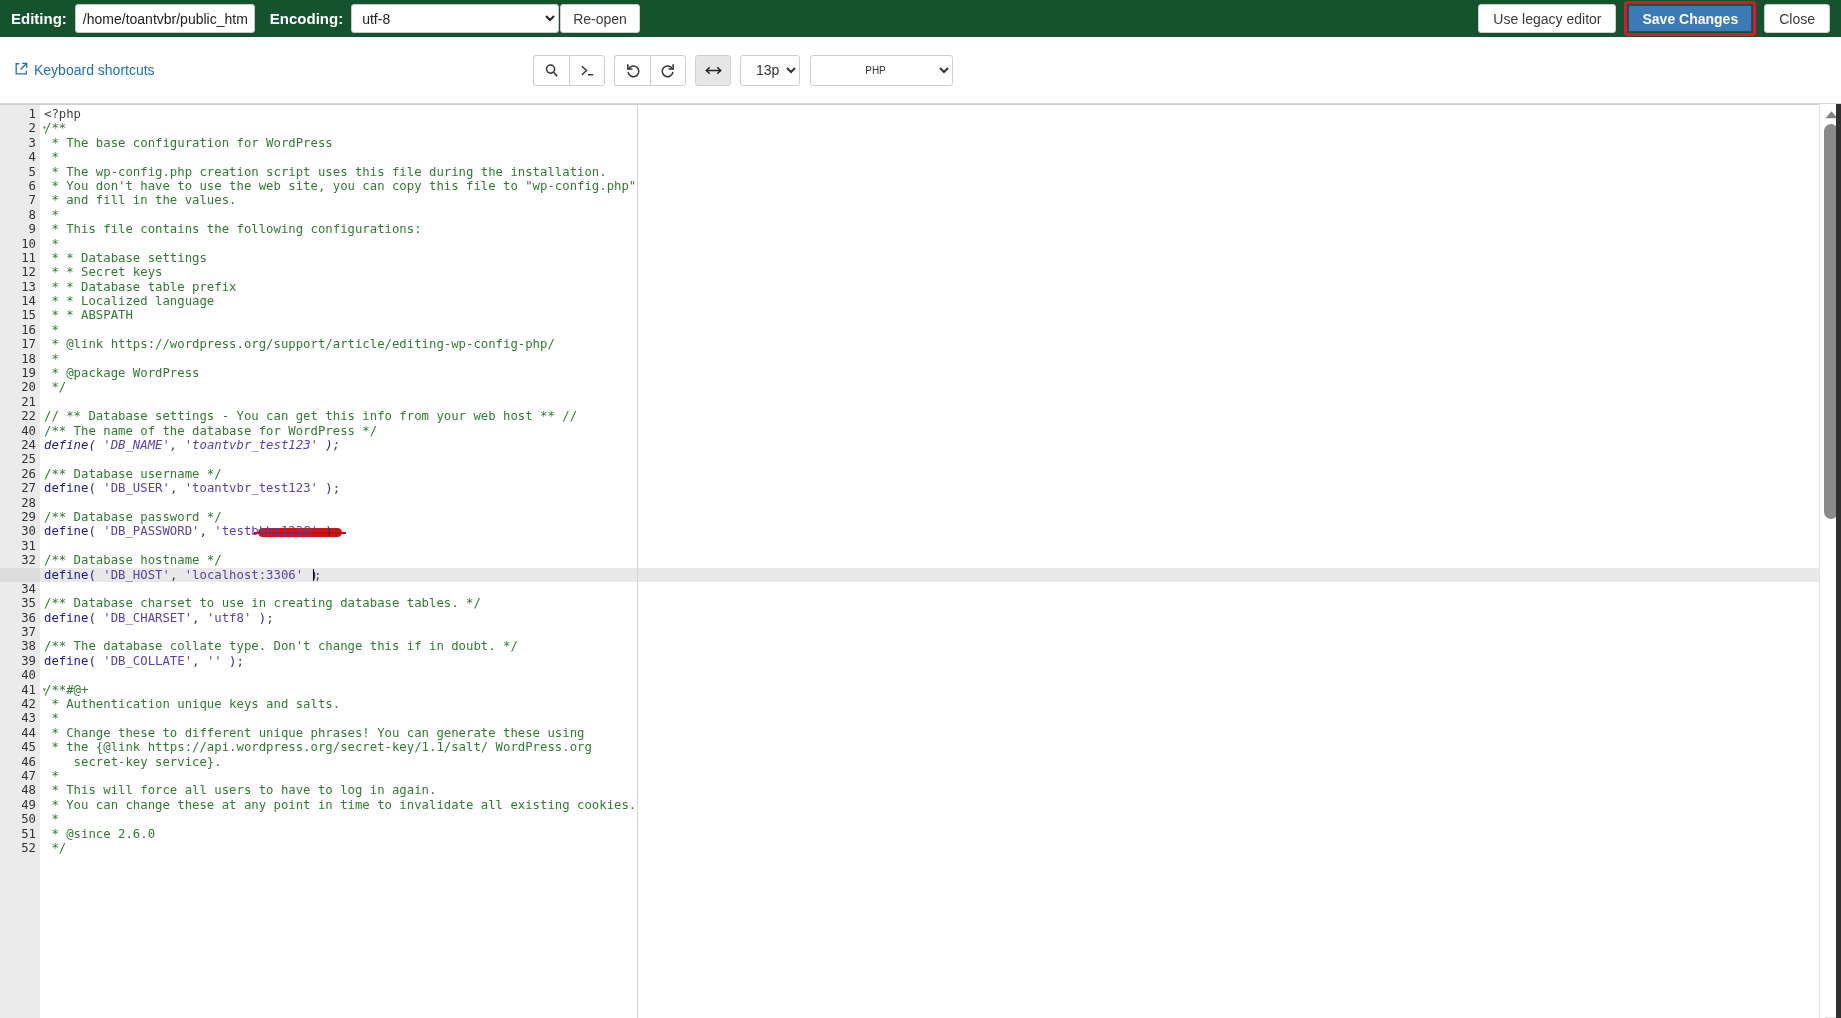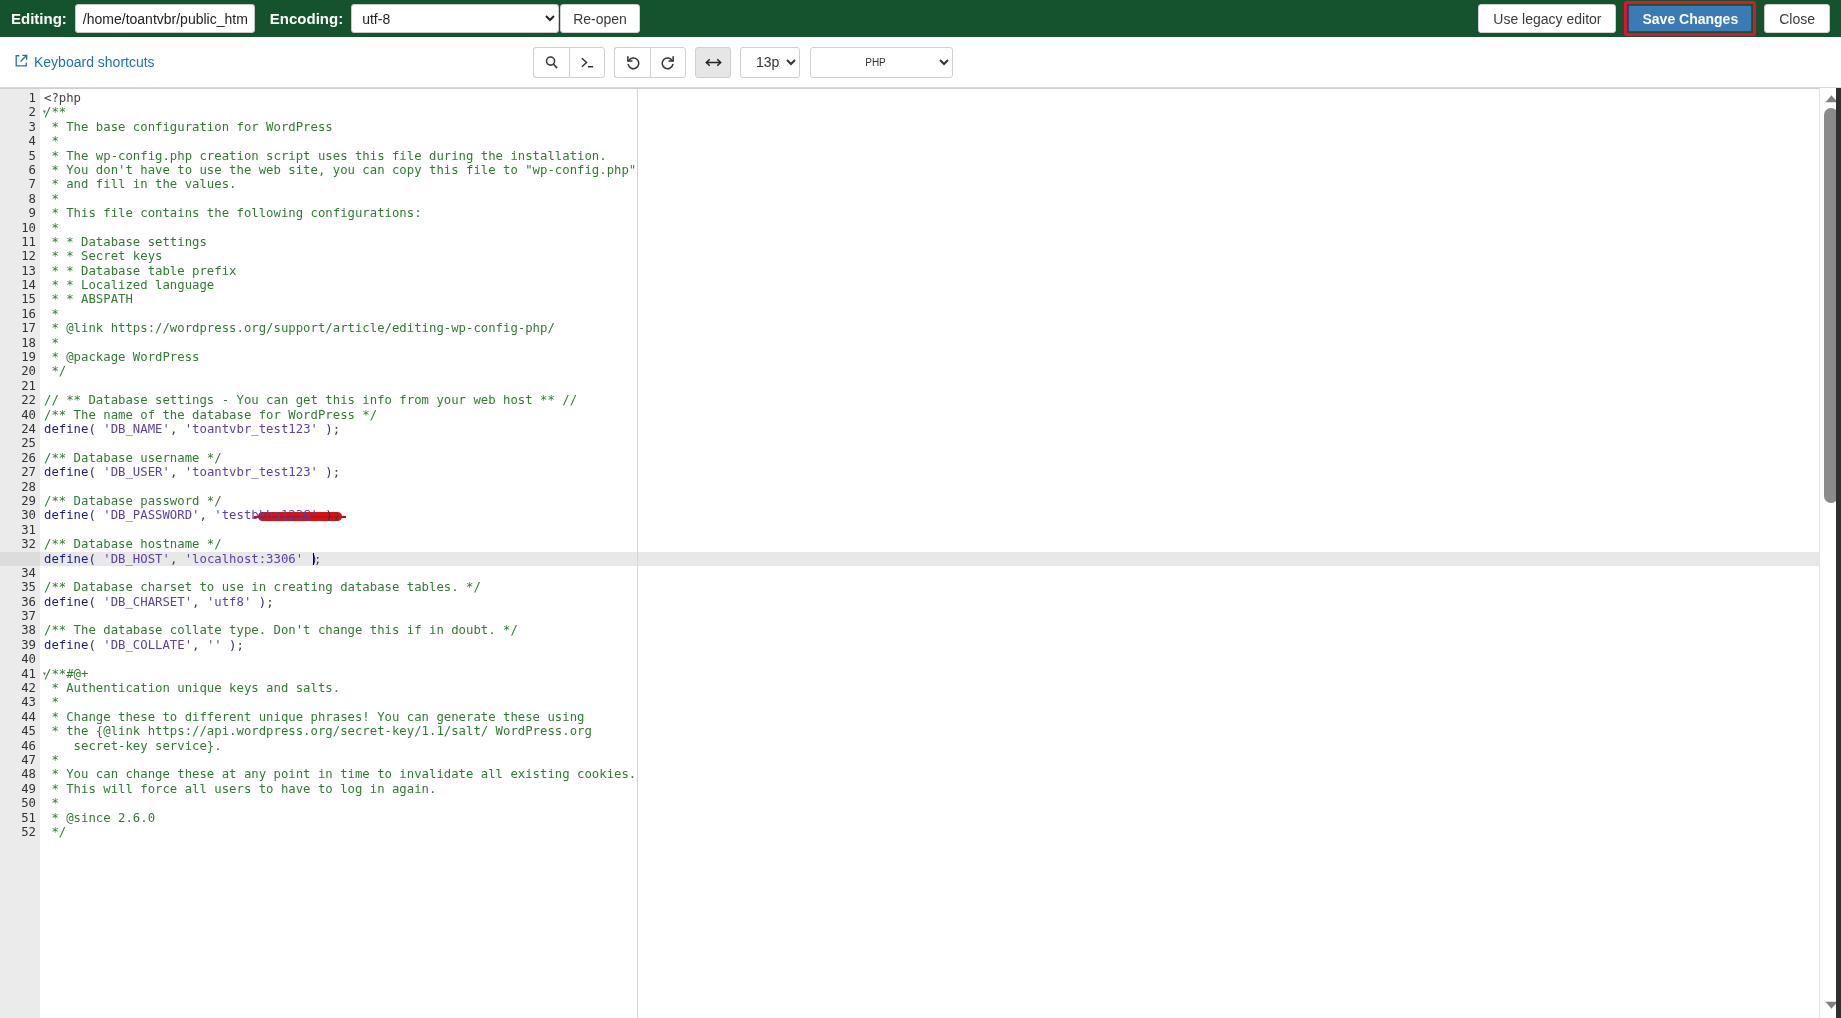--- a/index.html
+++ b/index.html
@@ -102,21 +102,21 @@
     font-size: 14px;
     font-weight: bold;
     padding: 0 13px;
     cursor: pointer;
     white-space: nowrap;
   }
   .close-btn { padding: 0 14px; }
 
   
   .toolbar {
-    height: 51px;
+    height: 67px;
     background: #ffffff;
     border-bottom: 1px solid #d8d8d8;
     display: flex;
     align-items: center;
     position: relative;
   }
   .kbd-link {
     position: absolute;
     left: 14px;
     display: flex;
@@ -462,21 +462,21 @@
       <div class="crow" style="position: relative; z-index: 2;"><span class="cmt"> * * Localized language</span></div>
       <div class="crow" style="position: relative; z-index: 2;"><span class="cmt"> * * ABSPATH</span></div>
       <div class="crow" style="position: relative; z-index: 2;"><span class="cmt"> *</span></div>
       <div class="crow" style="position: relative; z-index: 2;"><span class="cmt"> * @link https://wordpress.org/support/article/editing-wp-config-php/</span></div>
       <div class="crow" style="position: relative; z-index: 2;"><span class="cmt"> *</span></div>
       <div class="crow" style="position: relative; z-index: 2;"><span class="cmt"> * @package WordPress</span></div>
       <div class="crow" style="position: relative; z-index: 2;"><span class="cmt"> */</span></div>
       <div class="crow" style="position: relative; z-index: 2;"><span class="pun"></span></div>
       <div class="crow" style="position: relative; z-index: 2;"><span class="cmt">// ** Database settings - You can get this info from your web host ** //</span></div>
       <div class="crow" style="position: relative; z-index: 2;"><span class="cmt">/** The name of the database for WordPress */</span></div>
-      <div class="crow" style="position: relative; z-index: 2;"><span class="kw">define</span><span class="par">( </span><span class="str">'DB_NAME'</span><span class="pun">, </span><span class="str">'toantvbr_test123'</span><span class="par"> )</span><span class="pun">;</span></div>
+      <div class="crow" style="position: relative; z-index: 2; font-style: italic;"><span class="kw">define</span><span class="par">( </span><span class="str">'DB_NAME'</span><span class="pun">, </span><span class="str">'toantvbr_test123'</span><span class="par"> )</span><span class="pun">;</span></div>
       <div class="crow" style="position: relative; z-index: 2;"><span class="pun"></span></div>
       <div class="crow" style="position: relative; z-index: 2;"><span class="cmt">/** Database username */</span></div>
       <div class="crow" style="position: relative; z-index: 2;"><span class="kw">define</span><span class="par">( </span><span class="str">'DB_USER'</span><span class="pun">, </span><span class="str">'toantvbr_test123'</span><span class="par"> )</span><span class="pun">;</span></div>
       <div class="crow" style="position: relative; z-index: 2;"><span class="pun"></span></div>
       <div class="crow" style="position: relative; z-index: 2;"><span class="cmt">/** Database password */</span></div>
       <div class="crow" style="position: relative; z-index: 2;"><span class="kw">define</span><span class="par">( </span><span class="str">'DB_PASSWORD'</span><span class="pun">, </span><span class="str">'testbkhs123@'</span><span class="par"> )</span><span class="pun">;</span></div>
       <div class="redact" style="top: 423.6px; left: 218px; width: 84px;"></div>
       <div class="redact-line" style="top: 427.6px; left: 214px; width: 92px;"></div>
       <div class="crow" style="position: relative; z-index: 2;"><span class="pun"></span></div>
       <div class="crow" style="position: relative; z-index: 2;"><span class="cmt">/** Database hostname */</span></div>
@@ -489,22 +489,22 @@
       <div class="crow" style="position: relative; z-index: 2;"><span class="cmt">/** The database collate type. Don't change this if in doubt. */</span></div>
       <div class="crow" style="position: relative; z-index: 2;"><span class="kw">define</span><span class="par">( </span><span class="str">'DB_COLLATE'</span><span class="pun">, </span><span class="str">''</span><span class="par"> )</span><span class="pun">;</span></div>
       <div class="crow" style="position: relative; z-index: 2;"><span class="pun"></span></div>
       <div class="crow" style="position: relative; z-index: 2;"><span class="cmt">/**#@+</span></div>
       <div class="crow" style="position: relative; z-index: 2;"><span class="cmt"> * Authentication unique keys and salts.</span></div>
       <div class="crow" style="position: relative; z-index: 2;"><span class="cmt"> *</span></div>
       <div class="crow" style="position: relative; z-index: 2;"><span class="cmt"> * Change these to different unique phrases! You can generate these using</span></div>
       <div class="crow" style="position: relative; z-index: 2;"><span class="cmt"> * the {@link https://api.wordpress.org/secret-key/1.1/salt/ WordPress.org</span></div>
       <div class="crow" style="position: relative; z-index: 2;"><span class="cmt">    secret-key service}.</span></div>
       <div class="crow" style="position: relative; z-index: 2;"><span class="cmt"> *</span></div>
+      <div class="crow" style="position: relative; z-index: 2;"><span class="cmt"> * This will force all users to have to log in again.</span></div>
       <div class="crow" style="position: relative; z-index: 2;"><span class="cmt"> * You can change these at any point in time to invalidate all existing cookies.</span></div>
-      <div class="crow" style="position: relative; z-index: 2;"><span class="cmt"> * This will force all users to have to log in again.</span></div>
       <div class="crow" style="position: relative; z-index: 2;"><span class="cmt"> *</span></div>
       <div class="crow" style="position: relative; z-index: 2;"><span class="cmt"> * @since 2.6.0</span></div>
       <div class="crow" style="position: relative; z-index: 2;"><span class="cmt"> */</span></div>
     </div>
 
   <div class="vscroll">
     <div class="sc-arrow top">
       <svg width="13" height="8" viewBox="0 0 14 8" fill="#808080">
           <path d="M7 0L13.5 7.5H0.5z"></path>
         </svg>

